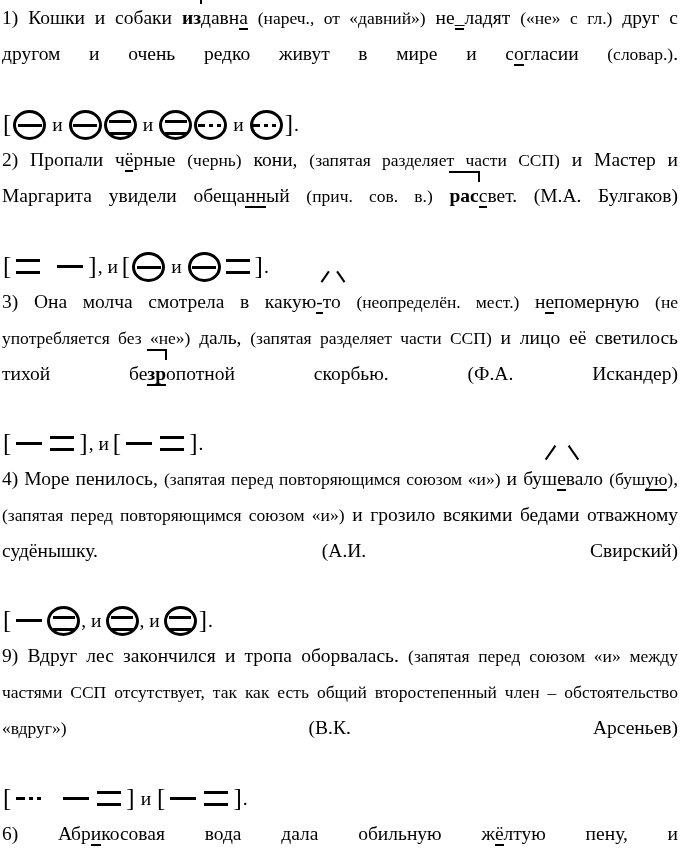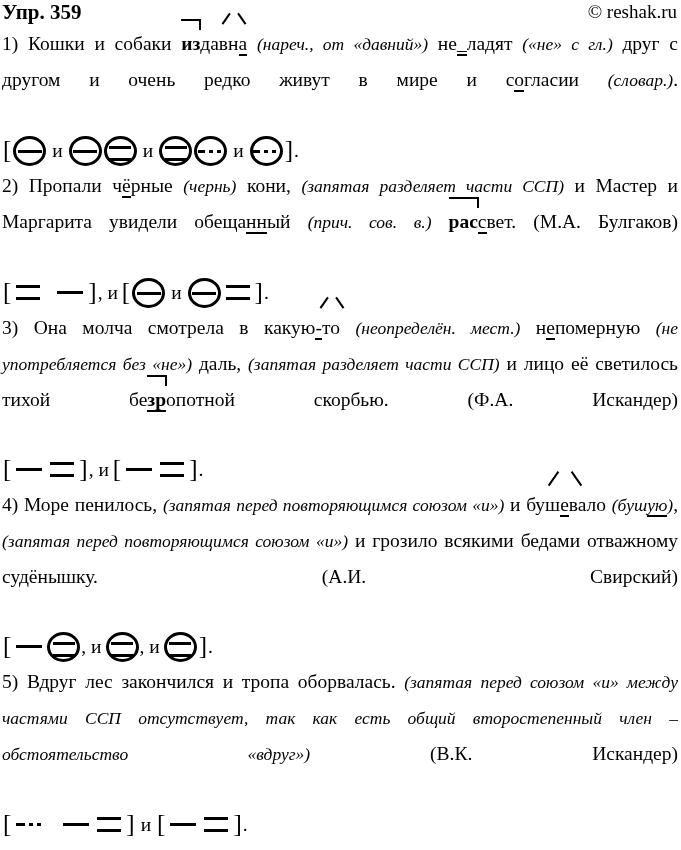--- a/index.html
+++ b/index.html
@@ -57,21 +57,20 @@
     padding: 0;
     word-spacing: 0.5px;
   }
   .para::after {
     content: "";
     display: inline-block;
     width: 100%;
   }
 
   .note {
-    font-style: italic;
     font-size: 17.5px;
   }
 
   
   .u {
     border-bottom: 2px solid #000;
     padding-bottom: 0px;
   }
   .pref {
     position: relative;
@@ -239,24 +238,20 @@
   }
   .circ .in-circ i.d1 { left: 0px;  width: 7px; }
   .circ .in-circ i.d2 { left: 11px; width: 4px; }
   .circ .in-circ i.d3 { left: 19px; width: 4px; }
 </style>
 </head>
 <body>
 
 <div class="page">
 
-  <div class="header">
-    <div class="ex-title">Упр. 359</div>
-    <div class="watermark">© reshak.ru</div>
-  </div>
 
   <div class="content">
 
     <div class="para"><span>1) Кошки и собаки </span><span class="pref"><span>из</span></span><span>дав</span><span class="suf"><span>н</span></span><span class="u">а</span><span>&nbsp;</span><span class="note">(нареч., от «давний»)</span><span> не</span><span class="u">_</span><span>ладят </span><span class="note">(«не» с гл.)</span><span> друг с другом и очень редко живут в мире и с</span><span class="u">о</span><span>гласии </span><span class="note">(словар.)</span><span>.</span></div>
 
     <div class="scheme">
       <span class="br">[</span>
       <span class="circ">
           <span class="in-subj"></span>
         </span>
@@ -340,21 +335,21 @@
           <span class="in-pred"></span>
         </span>
       <span class="comma">, и</span>
       <span class="circ">
           <span class="in-pred"></span>
         </span>
       <span class="br">]</span>
       <span class="dot">.</span>
     </div>
 
-    <div class="para"><span>5) Вдруг лес закончился и тропа оборвалась. </span><span class="note">(запятая перед союзом «и» между частями ССП отсутствует, так как есть общий второстепенный член – обстоятельство «вдруг»)</span><span> (В.К. Искандер)</span></div>
+    <div class="para"><span>9) Вдруг лес закончился и тропа оборвалась. </span><span class="note">(запятая перед союзом «и» между частями ССП отсутствует, так как есть общий второстепенный член – обстоятельство «вдруг»)</span><span> (В.К. Арсеньев)</span></div>
 
     <div class="scheme">
       <span class="br">[</span>
       <span class="sym-circ">
           <i class="d1"></i>
           <i class="d2"></i>
           <i class="d3"></i>
         </span>
       <span class="sp"></span>
       <span class="sym-subj"></span>

